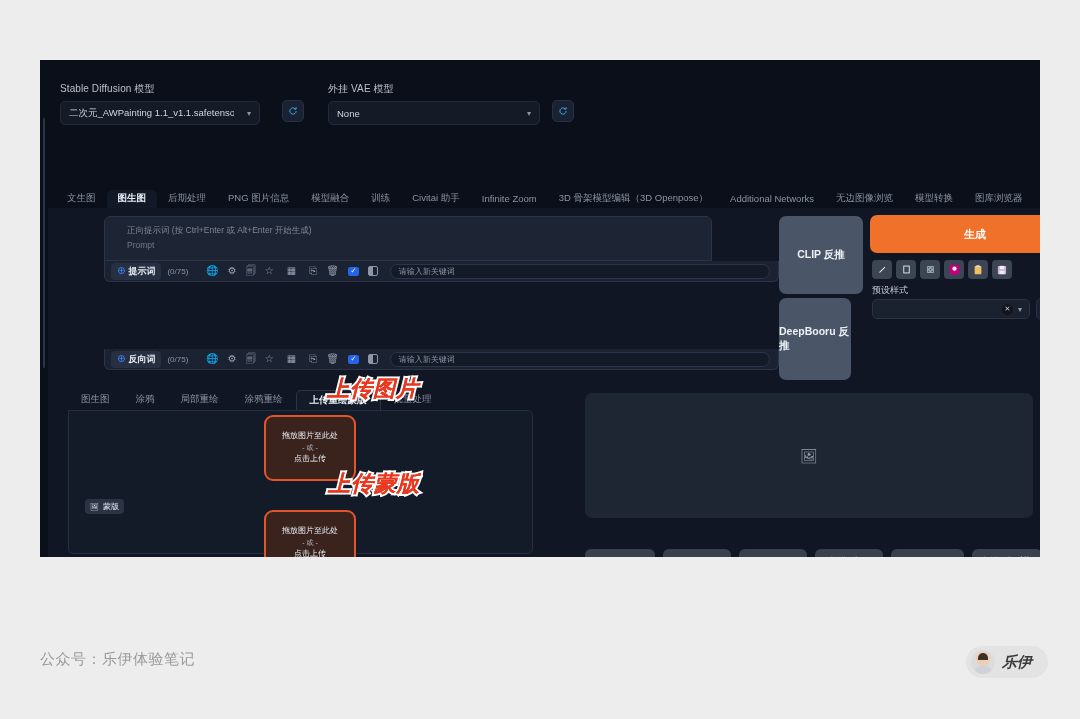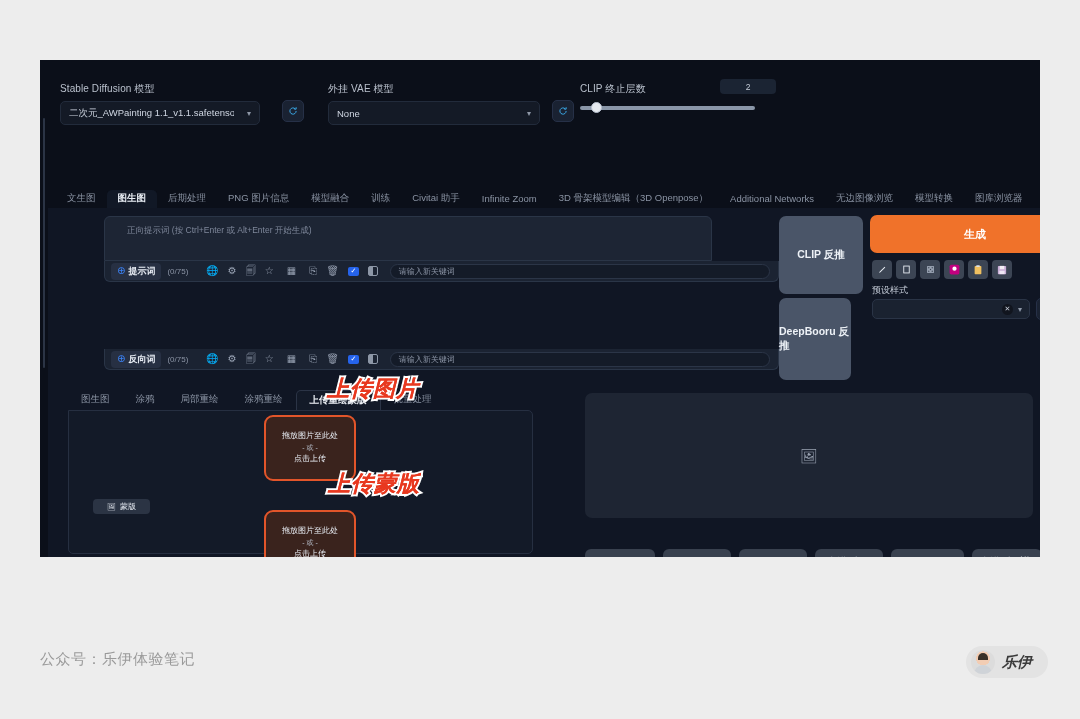--- a/index.html
+++ b/index.html
@@ -175,22 +175,22 @@
     background: #131a28; border: 1px solid #262f41; border-radius: 0 5px 5px 5px;
   }
   .drop-zone {
     position: absolute; width: 92px; height: 66px;
     background: #3a231d; border: 2px solid #e2552a; border-radius: 9px;
     display: flex; flex-direction: column; align-items: center; justify-content: center;
     color: #e8edf4; font-size: 8px; line-height: 1.55; text-align: center;
   }
   .dz-or { color: #b9c1cd; font-size: 7px; }
   .mask-chip {
-    position: absolute; left: 24px; top: 88px;
-    background: #2b out; border-radius: 4px; padding: 2px 14px;
+    position: absolute; left: 16px; top: 88px;
+    background: #2b out; border-radius: 4px; padding: 2px 5px;
     display: flex; align-items: center; gap: 4px;
     background: #2b3444; color: #e8edf4; font-size: 8px;
   }
 
   
   .anno {
     position: absolute; font-size: 22px; font-weight: bold; font-style: italic;
     color: #e8381f; -webkit-text-stroke: 4px #ffffff; paint-order: stroke fill;
     letter-spacing: 1px; white-space: nowrap;
   }
@@ -279,26 +279,20 @@
           </div>
         </div>
 
         <div class="sq-btn m-vae-refresh">
           <svg width="10" height="10" viewBox="0 0 16 16" fill="none" stroke="#3aa9e8" stroke-width="1.6">
               <path d="M13 8a5 5 0 1 1-1.5-3.5"></path>
               <path d="M13 2v3h-3"></path>
             </svg>
         </div>
 
-        <div class="m-clip">
-          <div class="field-label">CLIP 终止层数</div>
-          <div class="clip-num">2</div>
-          <div class="slider-track"></div>
-          <div class="slider-knob"></div>
-        </div>
       </div>
 
       <div class="main-tabs">
         <div class="mtab">文生图</div>
         <div class="mtab active">图生图</div>
         <div class="mtab">后期处理</div>
         <div class="mtab">PNG 图片信息</div>
         <div class="mtab">模型融合</div>
         <div class="mtab">训练</div>
         <div class="mtab">Civitai 助手</div>
@@ -307,20 +301,21 @@
         <div class="mtab">Additional Networks</div>
         <div class="mtab">无边图像浏览</div>
         <div class="mtab">模型转换</div>
         <div class="mtab">图库浏览器</div>
       </div>
 
       <div class="content">
 
         <div class="p-area" style="left:56px; top:8px; width:608px; height:45px; padding:8px 22px;">
           <div class="p-ph1">正向提示词 (按 Ctrl+Enter 或 Alt+Enter 开始生成)</div>
+          <div class="p-ph2">Prompt</div>
         </div>
         <div class="p-bar" style="left:56px; top:53px; width:675px; height:21px;">
           <div class="p-chip">
             <span class="dl">⊕</span>
             <span class="tx">提示词</span>
           </div>
           <span class="p-count">(0/75)</span>
           <div class="p-icons">
             <span class="p-ic">🌐</span>
             <span class="p-ic">⚙</span>

